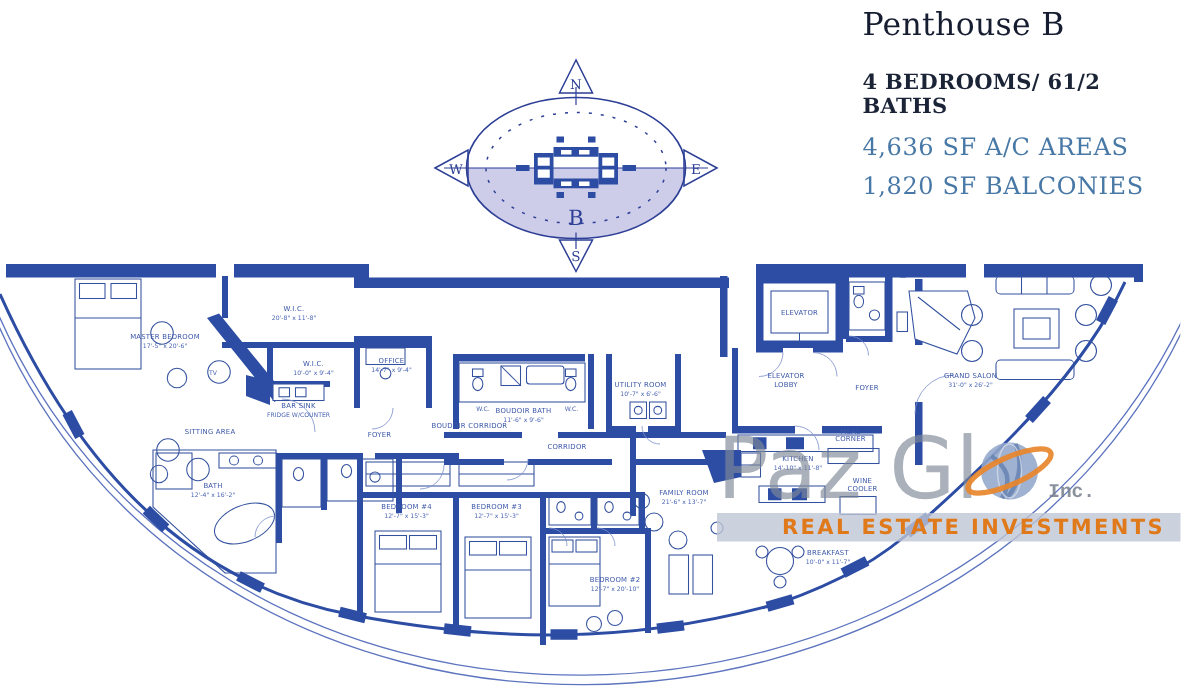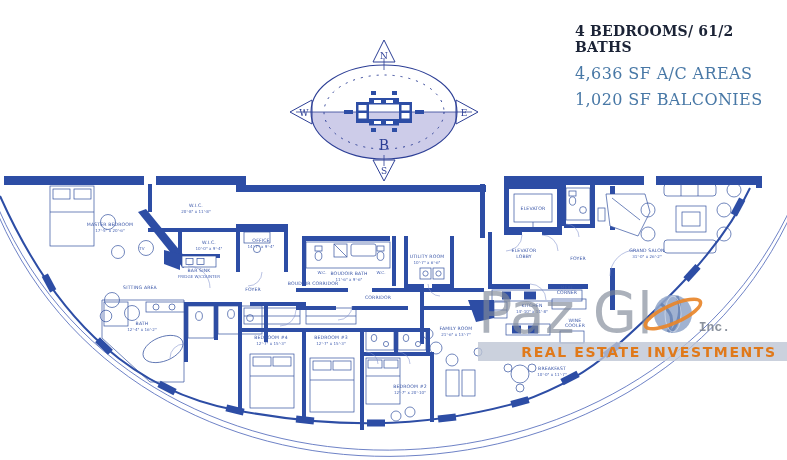--- a/index.html
+++ b/index.html
@@ -406,23 +406,24 @@
       <text class="dims" x="410" y="394">12'-7" x 20'-10"</text>
       <text class="lbl" x="142" y="325" style="paint-order:stroke;stroke:#fff;stroke-width:2px">BATH</text>
       <text class="dims" x="142" y="331" style="paint-order:stroke;stroke:#fff;stroke-width:2px">12'-4" x 16'-2"</text>
       <text class="dims" x="322" y="274">W.C.</text>
       <text class="dims" x="381" y="274">W.C.</text>
       <text class="dims" x="142" y="250">TV</text>
     </g>
   </svg>
 
   <div class="hdr">
+    <div class="title">Penthouse B</div>
     <div class="sub">4 BEDROOMS/ 61/2 BATHS</div>
     <div class="stat">4,636 SF A/C AREAS</div>
-    <div class="stat stat2">1,020 SF BALCONIES</div>
+    <div class="stat stat2">1,820 SF BALCONIES</div>
   </div>
 
   <div class="wm">
     <div class="wm-row">
       <span class="wm-txt">Paz Gl</span>
       <svg width="44" height="46" style="overflow:visible;margin:0 -2px;">
         <circle cx="22" cy="24" r="19" fill="#93a7cb" opacity=".88"></circle>
         <path d="M10 14 q8 6 10 12 q2 8 -3 16 M26 6 q4 10 2 20 q-2 10 -8 16" stroke="#6480b2" stroke-width="3" fill="none" opacity=".8"></path>
         <ellipse cx="22" cy="24" rx="8" ry="18" stroke="#d8e0ee" stroke-width="1" fill="none" opacity=".7"></ellipse>
         <ellipse cx="22" cy="24" rx="30" ry="9" stroke="#e8862a" stroke-width="3.6" fill="none" transform="rotate(-24 22 24)" opacity=".92"></ellipse>

